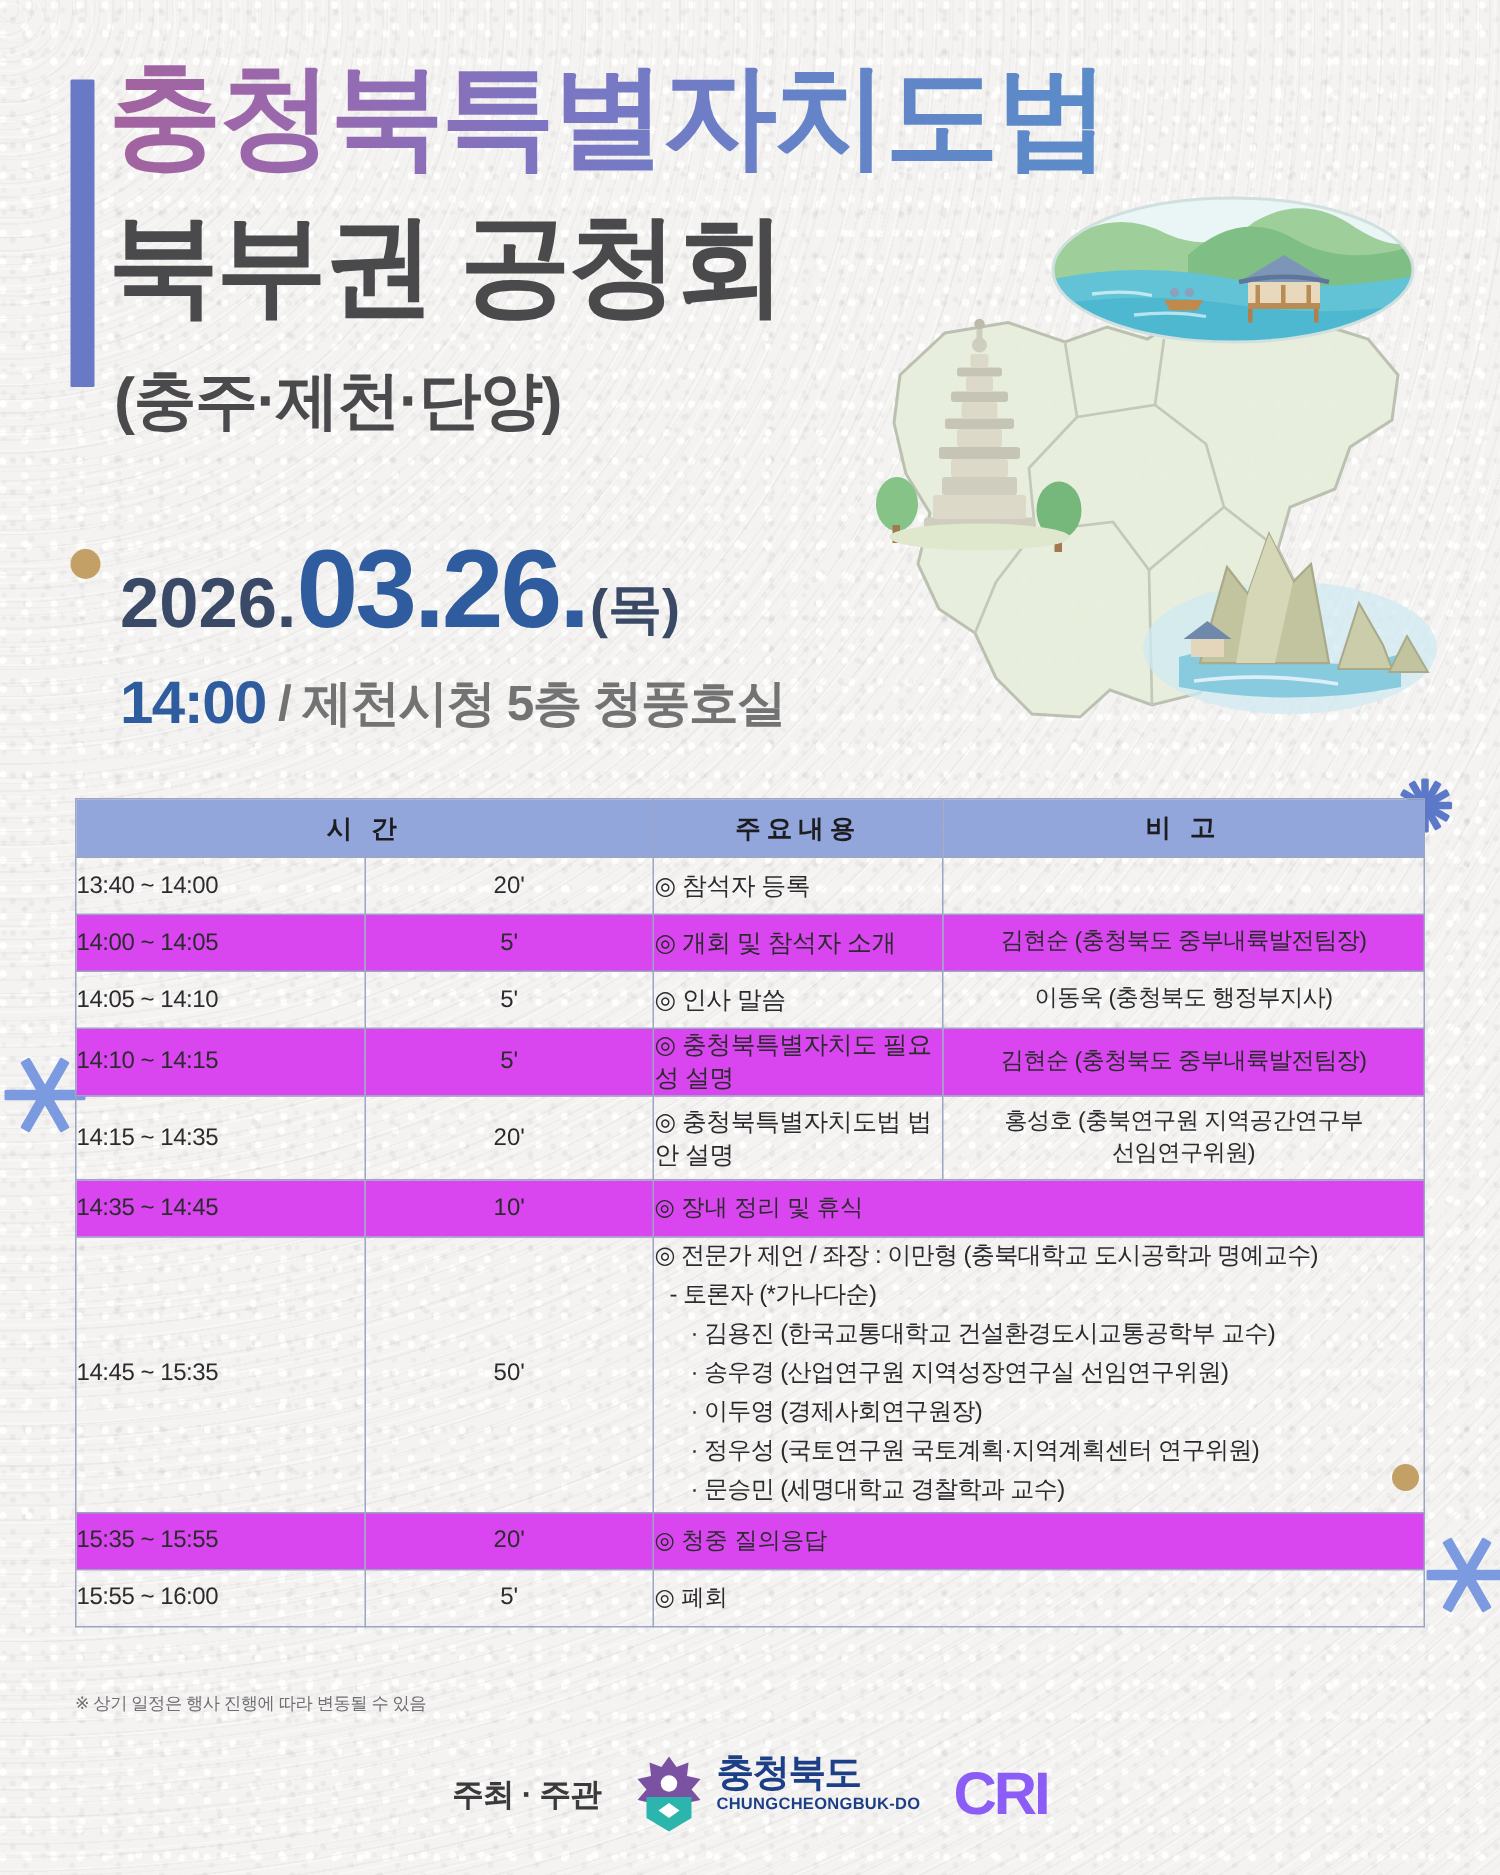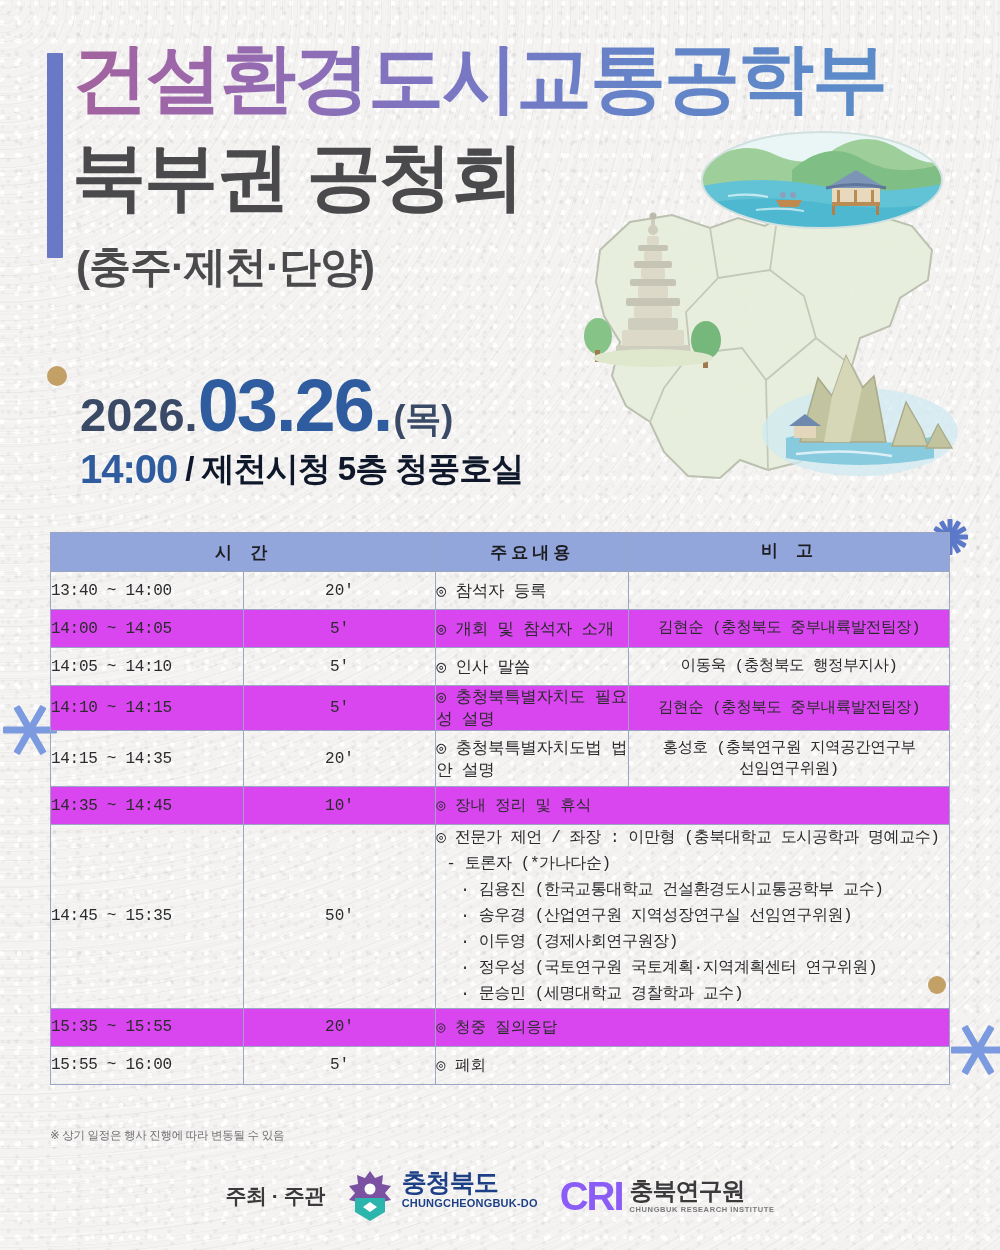--- a/index.html
+++ b/index.html
@@ -50,46 +50,46 @@
     position:absolute;left:76px;top:246px;
     font-size:42px;font-weight:900;letter-spacing:-1px;line-height:1;
     color:#4a4a4d;white-space:nowrap;
   }
 
   
   .dot-gold{position:absolute;border-radius:50%;background:#c3a066;}
   .d1{left:47px;top:366px;width:20px;height:20px;}
   .d2{left:928px;top:976px;width:18px;height:18px;}
 
-  .date-row{position:absolute;left:80px;top:373px;display:flex;align-items:baseline;white-space:nowrap;}
+  .date-row{position:absolute;left:80px;top:360px;display:flex;align-items:baseline;white-space:nowrap;}
   .d-year{font-size:47px;font-weight:700;color:#3a4a66;letter-spacing:0px;}
   .d-big{font-size:74px;font-weight:900;color:#2f5c9e;letter-spacing:-2px;line-height:.9;}
   .d-day{font-size:36px;font-weight:800;color:#3a4a66;margin-left:2px;}
   .time-row{position:absolute;left:80px;top:447px;display:flex;align-items:flex-start;white-space:nowrap;}
   .t-hour{font-size:40px;font-weight:900;color:#2f5c9e;letter-spacing:-1px;}
-  .t-rest{font-size:33px;font-weight:800;color:#0f172a;margin-left:8px;letter-spacing:-1px;}
+  .t-rest{font-size:33px;font-weight:800;color:#737373;margin-left:8px;letter-spacing:-1px;}
 
   
   .illus{position:absolute;left:560px;top:130px;width:430px;height:420px;}
 
   
   .spark{position:absolute;}
   .spark span{
     position:absolute;left:50%;top:50%;
     background:#5b79c8;border-radius:1px;
     transform-origin:50% 50%;
   }
 
   
   .tbl{
     position:absolute;left:50px;top:532px;width:900px;
     border-collapse:collapse;font-size:15.5px;color:#2b2b2e;
     table-layout:fixed;
   }
-  .tbl th,.tbl td{border:1px solid #9aa6c4;padding:0;font-family:Liberation Mono, monospace;}
+  .tbl th,.tbl td{border:1px solid #9aa6c4;padding:0;}
   .tbl th{
     background:#92a6dc;color:#1d1d21;font-weight:700;font-size:17px;
     height:38px;letter-spacing:4px;
   }
   .tbl td{height:37px;}
   .c-time{width:138px;text-align:left;font-size:16px;letter-spacing:-.3px;}
   .c-dur{width:57px;text-align:center;font-size:16px;}
   .c-main{padding-left:16px;text-align:left;letter-spacing:-.3px;font-size:16.5px;}
   .c-rem{width:320px;text-align:center;font-size:15.5px;letter-spacing:-.4px;line-height:1.35;}
   tr.alt td{background:#d946ef;}
@@ -204,21 +204,21 @@
 
     <path d="M332 316 L346 272 L362 300 L368 316 Z" fill="#cbccaa" stroke="#a9aa89" stroke-width="1.4"></path>
 
     <path d="M366 318 L378 294 L392 318 Z" fill="#c2c39f" stroke="#a9aa89" stroke-width="1.3"></path>
     <path d="M236 324 q48 -6 96 2" stroke="#e4f3f8" stroke-width="2.4" fill="none" opacity=".9"></path>
   </g>
 </svg>
 </div>
 
 <div class="title-bar"></div>
-<div class="t-line1">건설환경도시교통공학부</div>
+<div class="t-line1">충청북특별자치도법</div>
 <div class="t-line2">북부권 공청회</div>
 <div class="t-line3">(충주·제천·단양)</div>
 
 <div class="dot-gold d1"></div>
 <div class="dot-gold d2"></div>
 
 <div class="spark" style="left:913px;top:500px;width:74px;height:74px;">
   <span style="width:36px;height:5px;transform:translate(-50%,-50%) rotate(0deg);"></span>
   <span style="width:36px;height:5px;transform:translate(-50%,-50%) rotate(30deg);"></span>
   <span style="width:36px;height:5px;transform:translate(-50%,-50%) rotate(60deg);"></span>
@@ -346,18 +346,14 @@
       </svg>
     </div>
     <div class="cb-txt">
       <div class="cb-kr">충청북도</div>
       <div class="cb-en">CHUNGCHEONGBUK-DO</div>
     </div>
   </div>
 
   <div class="logo2">
     <div class="cri">CRI</div>
-    <div class="cri-txt">
-      <div class="cri-kr">충북연구원</div>
-      <div class="cri-en">CHUNGBUK RESEARCH INSTITUTE</div>
-    </div>
   </div>
 </div>
 
 </body></html>

